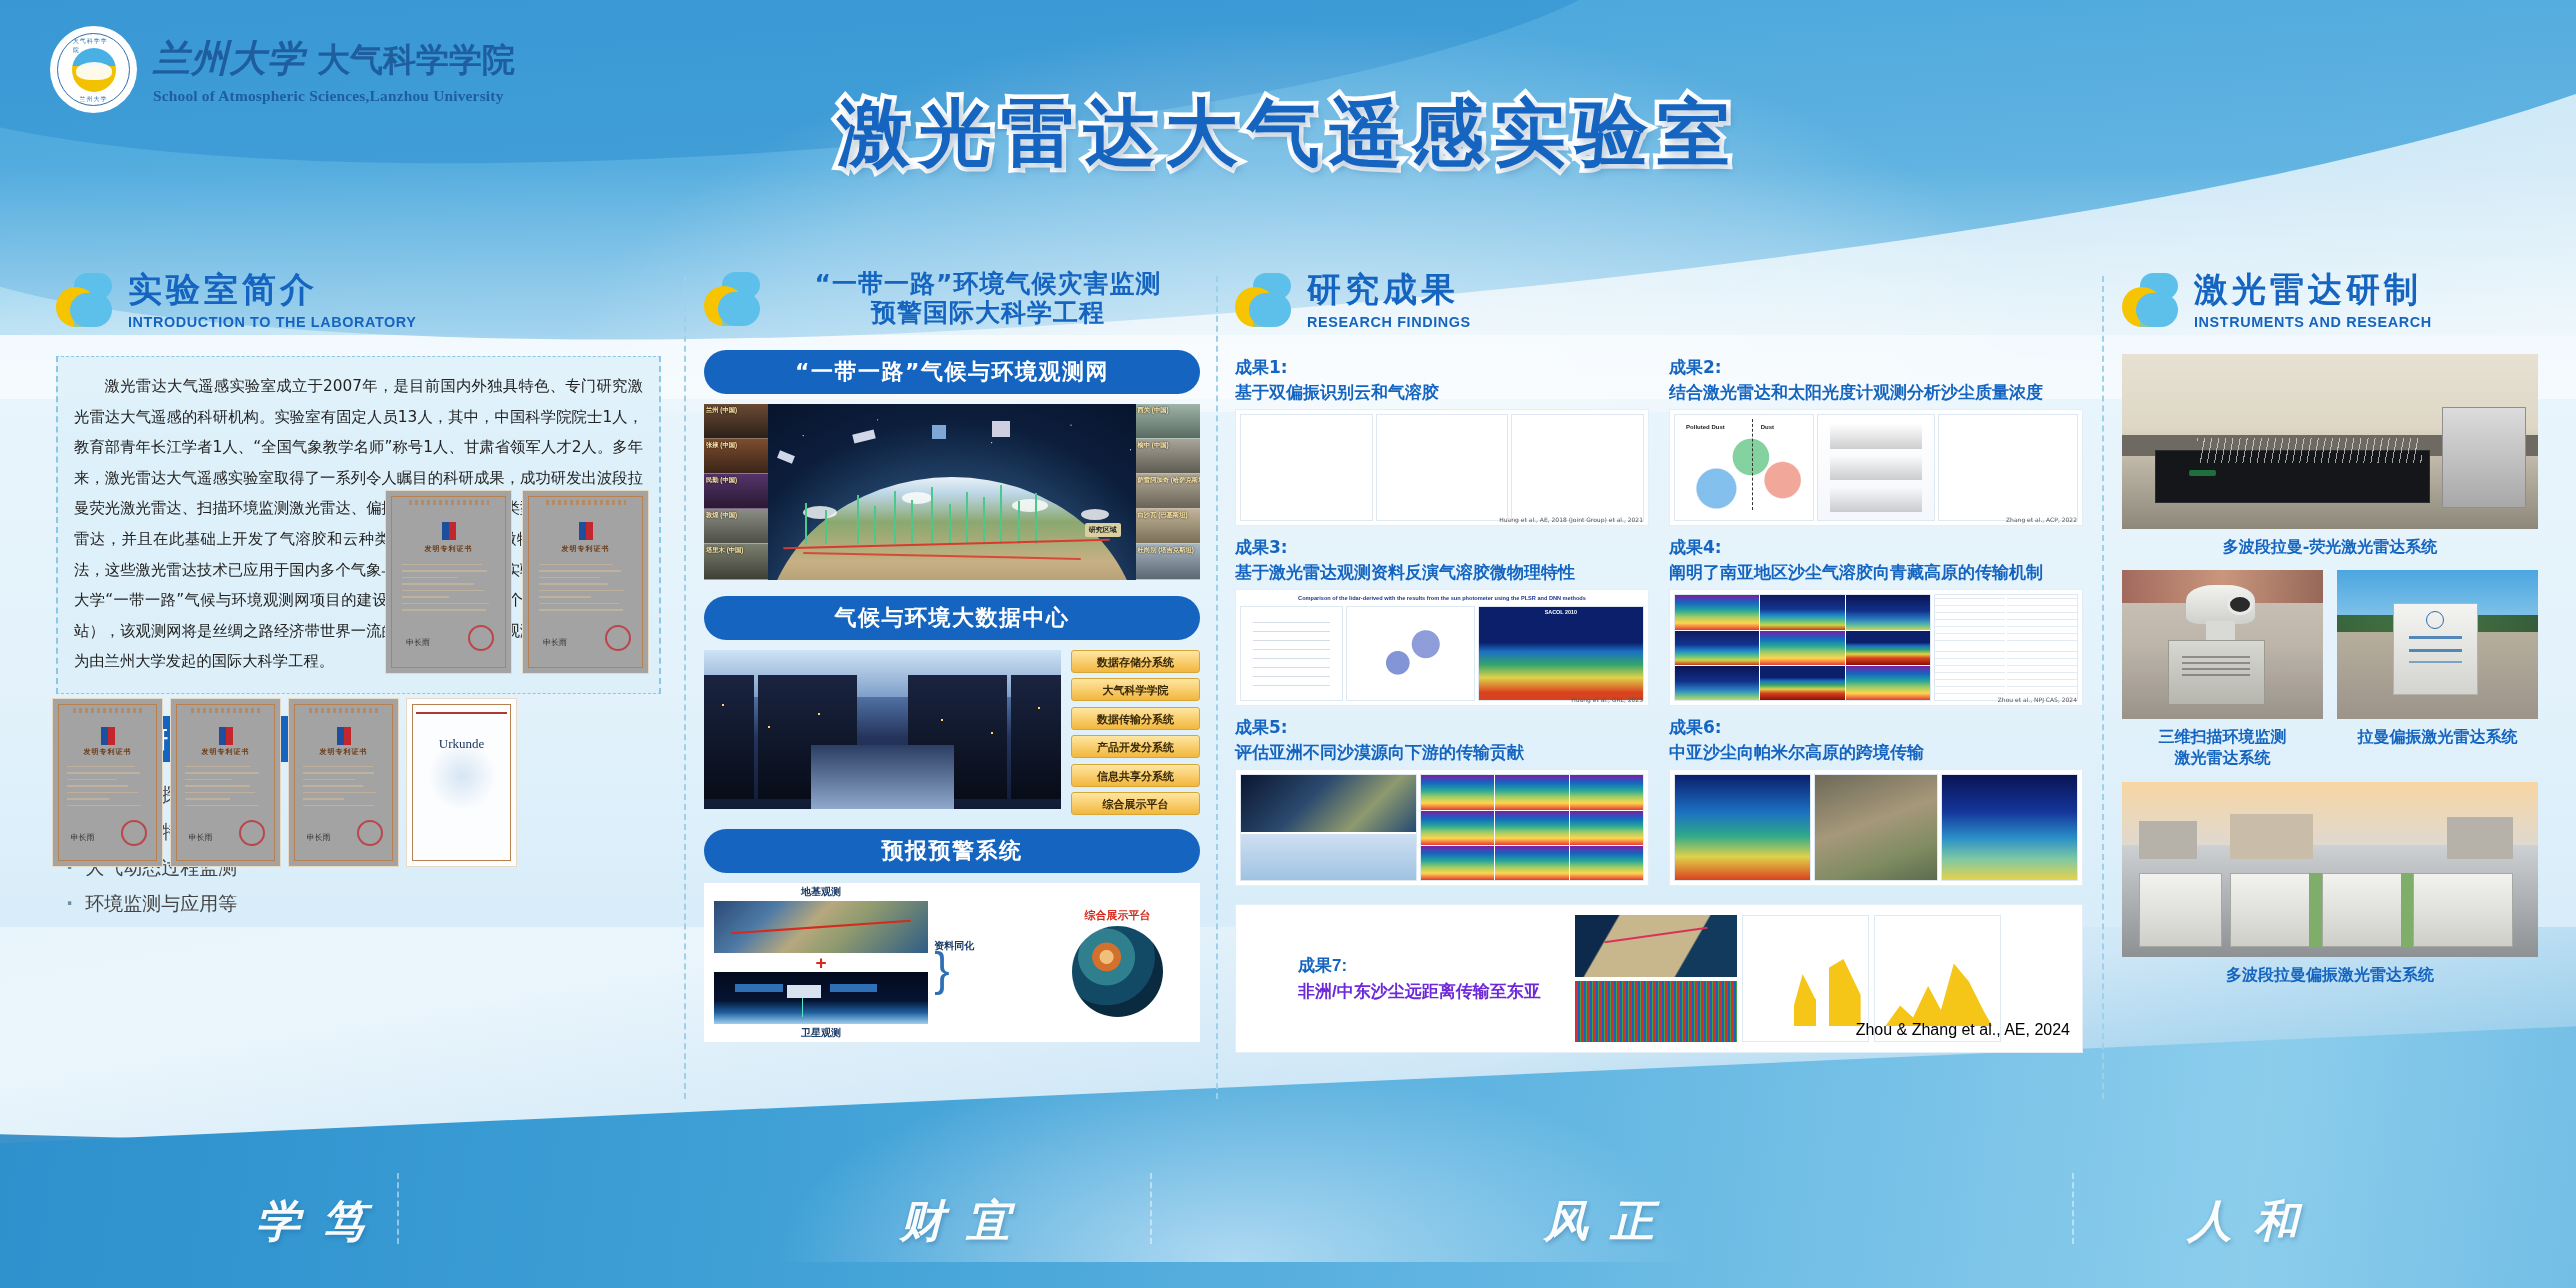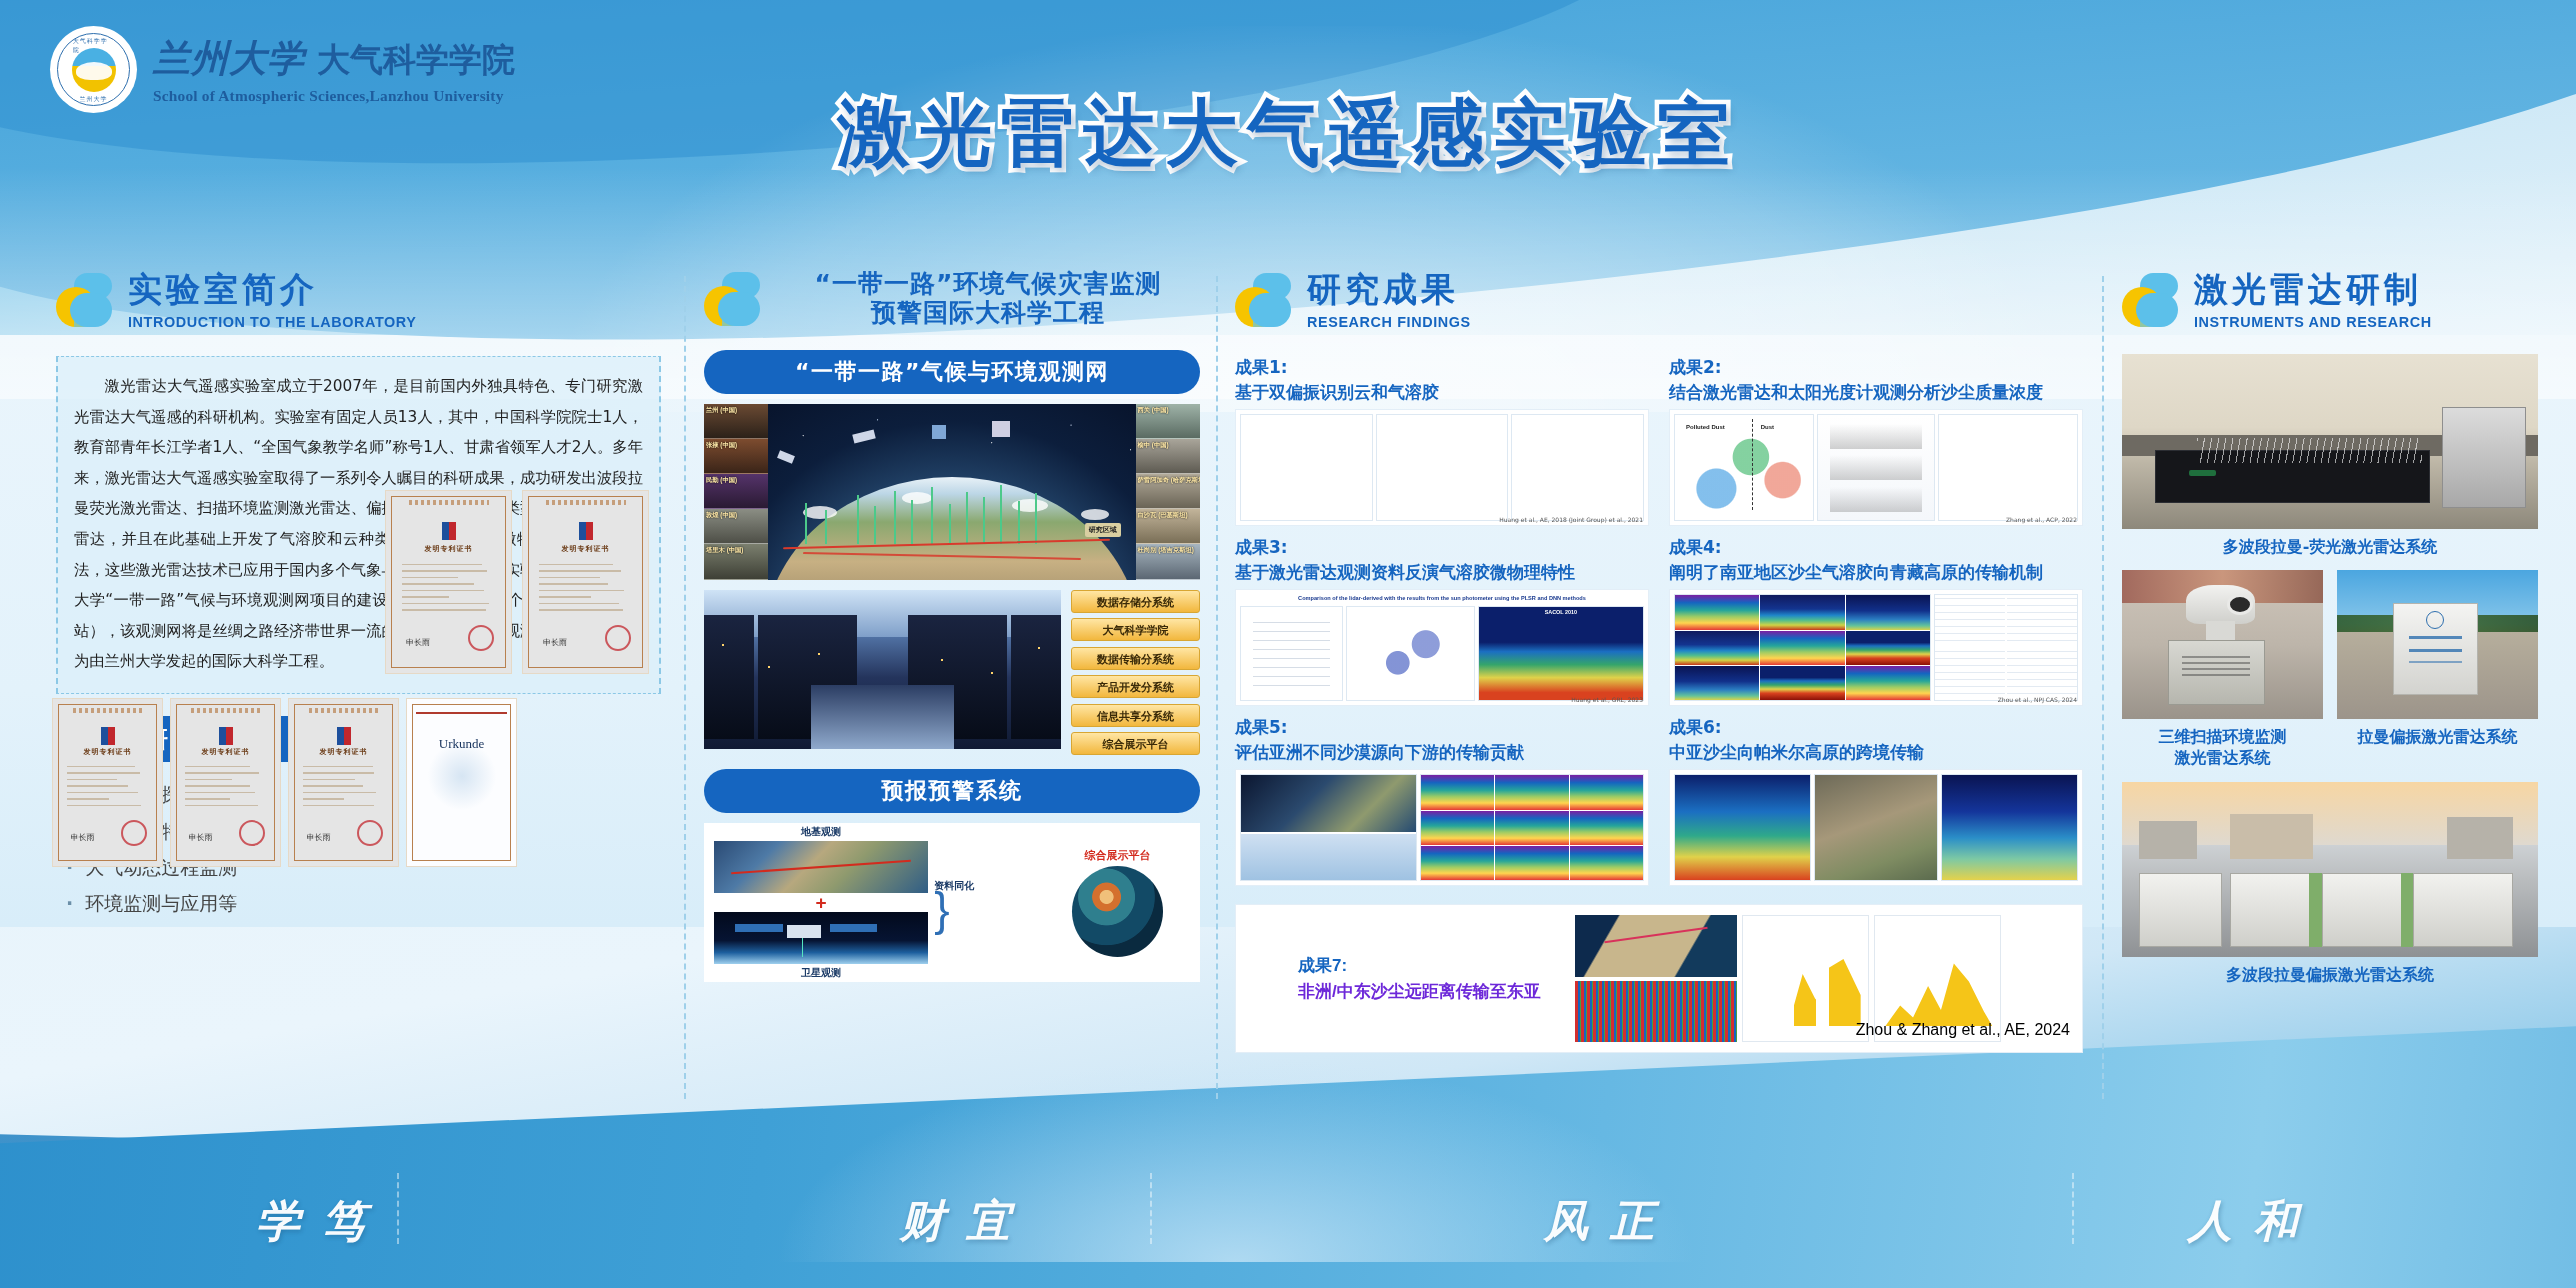--- a/index.html
+++ b/index.html
@@ -128,21 +128,21 @@
     background:#1565c0; color:#fff; border-radius:26px; text-align:center;
     font-weight:700; letter-spacing:2px; font-family:"DejaVu Sans","Liberation Sans",sans-serif;
   }
   .pill-research { width:278px; height:46px; line-height:46px; font-size:23px; margin-top:22px; }
   .bullets { margin-top:14px; padding-left:10px; }
   .bullets li { list-style:none; font-size:19px; color:#444; line-height:1.92;
                 font-family:"DejaVu Sans","Liberation Sans",sans-serif; }
   .bullets li::before { content:"·"; color:#6b8fa8; font-weight:700; margin-right:12px; }
 
   
-  .cert { background:#e5e5e5; border:1px solid #e6d9c6; position:relative; overflow:hidden; }
+  .cert { background:#a3a3a3; border:1px solid #e6d9c6; position:relative; overflow:hidden; }
   .cert::before { content:""; position:absolute; inset:5px; border:1.4px double #b8804e; }
   .cert .c-top { position:absolute; left:18%; right:18%; top:9px; height:5px;
                  background:repeating-linear-gradient(90deg,#b8804e 0 3px, transparent 3px 6px); opacity:.7;}
   .cert .c-logo { position:absolute; left:50%; top:17%; transform:translateX(-50%);
                   width:14px; height:18px; background:linear-gradient(90deg,#1d4f9c 50%, #c1272d 50%); }
   .cert .c-title { position:absolute; left:0; right:0; top:29%; text-align:center;
                    font-size:7px; color:#6b3b16; font-weight:700; letter-spacing:1px;
                    font-family:"DejaVu Sans",sans-serif; }
   .cert .c-lines { position:absolute; left:13%; right:13%; top:40%; }
   .cert .c-lines span { display:block; height:1.5px; background:#c4b49c; margin-bottom:5px; opacity:.85; }
@@ -559,20 +559,21 @@
             </div>
           <div class="cell sc8">
               <span class="lbl">白沙瓦 (巴基斯坦)</span>
             </div>
           <div class="cell sc9">
               <span class="lbl">杜尚别 (塔吉克斯坦)</span>
             </div>
         </div>
       </div>
 
+      <div class="bar bar-data">气候与环境大数据中心</div>
 
       <div class="datacenter">
         <div class="dc-photo">
           <div class="ceil"></div>
           <div class="rack l1"></div>
             <div class="rack l2"></div>
             <div class="rack l3"></div>
           <div class="rack r1"></div>
             <div class="rack r2"></div>
             <div class="rack r3"></div>

